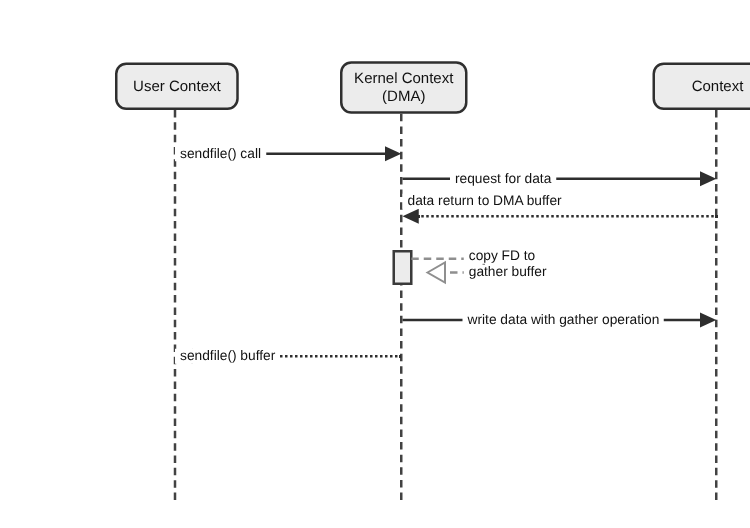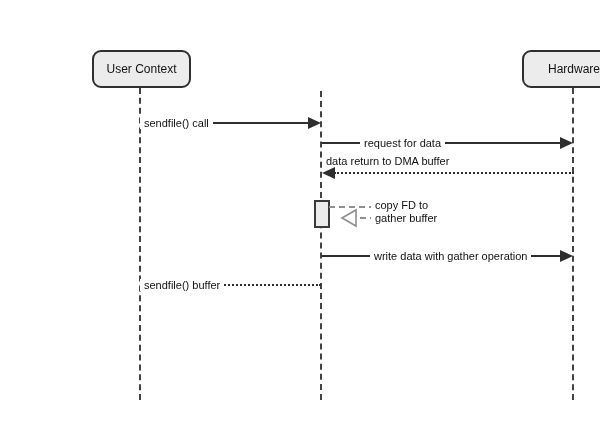--- a/index.html
+++ b/index.html
@@ -58,22 +58,26 @@
   #m6-label{left:96px;top:279px;width:181px;}
 </style>
 </head>
 <body>
 
 <div class="stage">
 
   <div class="actor" id="actor-user">
     <span>User Context</span>
   </div>
+  <div class="actor" id="actor-kernel">
+    <span>Kernel Context</span>
+    <span>(DMA)</span>
+  </div>
   <div class="actor" id="actor-hardware">
-    <span>Hardware</span>
+    <span>Context</span>
   </div>
 
   <div class="lifeline" id="lifeline-user"></div>
   <div class="lifeline" id="lifeline-kernel"></div>
   <div class="lifeline" id="lifeline-hardware"></div>
 
   <div>
     <div class="mline" id="m1-line"></div>
     <div class="arrow-right" id="m1-arrow"></div>
     <div class="mlabel" id="m1-label">

